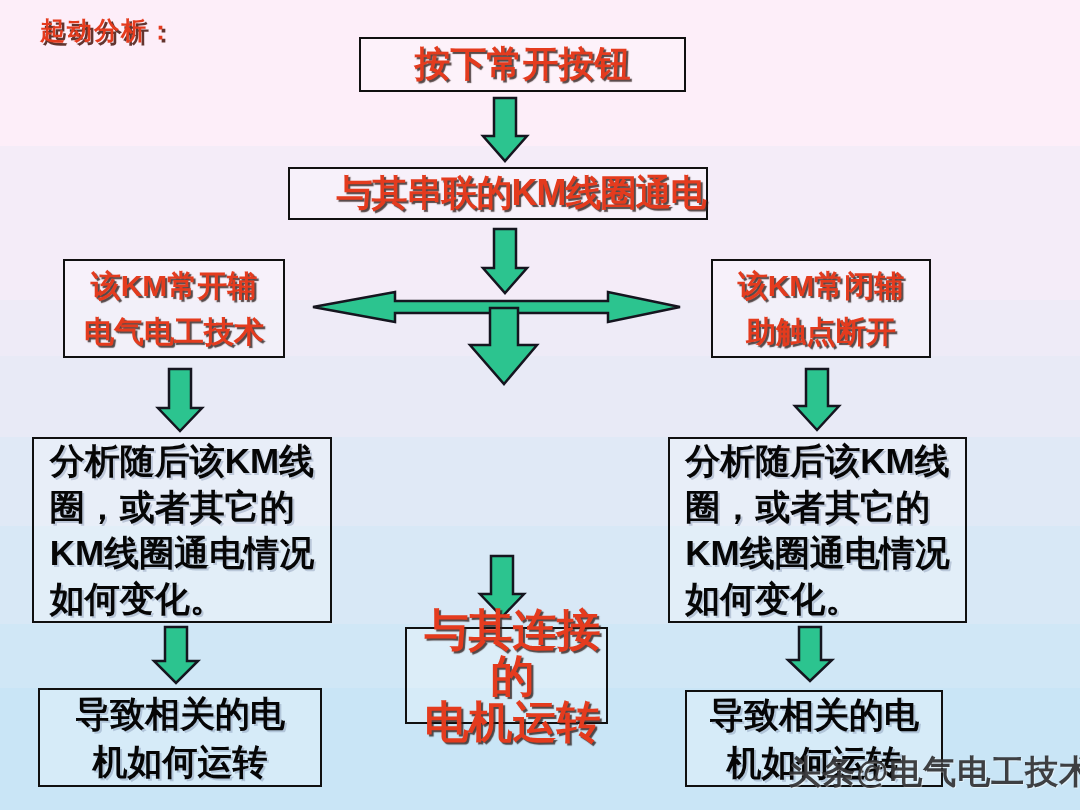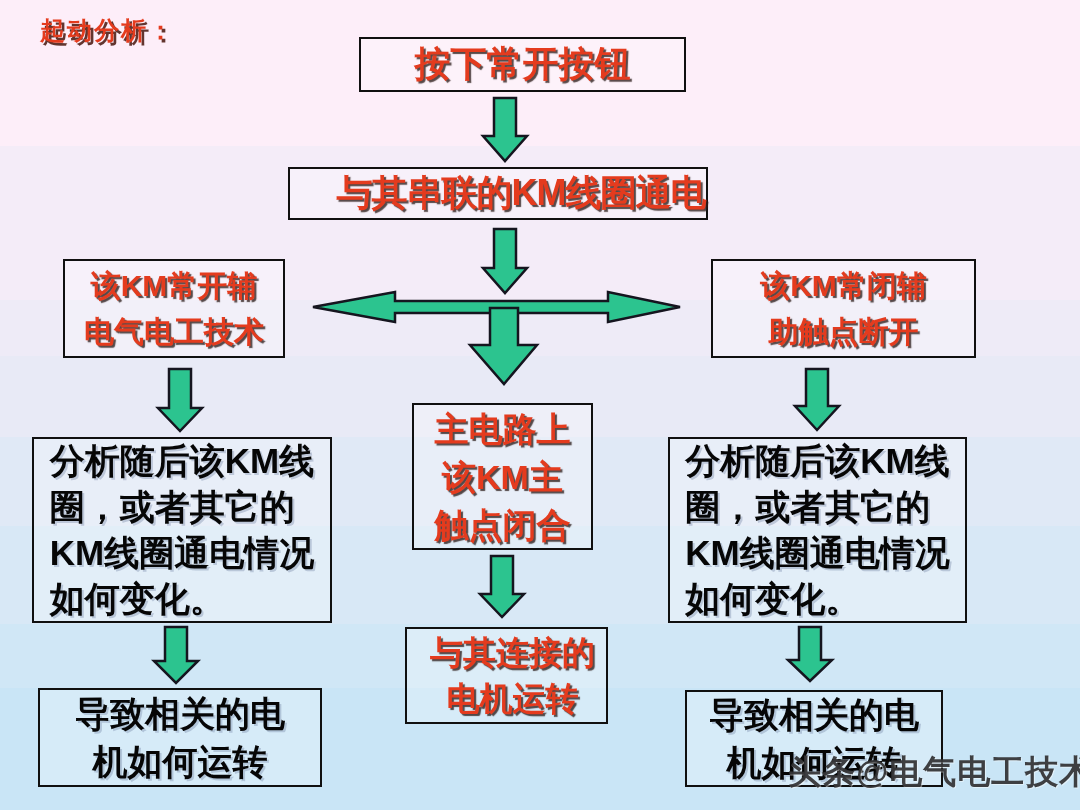--- a/index.html
+++ b/index.html
@@ -45,25 +45,25 @@
   .watermark{
     position:absolute;left:788px;top:750px;
     font-size:33px;font-weight:bold;color:rgba(48,48,50,0.92);
     letter-spacing:1px;white-space:nowrap;
     text-shadow:1px 1px 0 rgba(255,255,255,0.45);
   }
   
   #box-press        {left:343px;top:37px; width:327px;height:55px; font-size:36px;margin-left:16px;}
   #box-series       {left:288px;top:167px;width:420px;height:53px; font-size:36px;letter-spacing:-1px;padding-left:46px;}
   #box-no-aux       {left:63px; top:259px;width:222px;height:99px; font-size:30px;line-height:46px;}
-  #box-nc-aux       {left:711px;top:259px;width:265px;height:99px; font-size:30px;line-height:46px;}
+  #box-nc-aux       {left:711px;top:259px;width:220px;height:99px; font-size:30px;line-height:46px;}
   #box-main-contact {left:412px;top:403px;width:181px;height:147px;font-size:34px;line-height:48px;}
   #box-analyze-left {left:32px; top:437px;width:300px;height:186px;font-size:35px;line-height:46px;text-align:left;}
   #box-analyze-right{left:668px;top:437px;width:299px;height:186px;font-size:35px;line-height:46px;text-align:left;}
-  #box-motor-center {left:405px;top:627px;width:203px;height:97px; font-size:33px;line-height:46px;padding-left:12px;}
+  #box-motor-center {left:405px;top:627px;width:203px;height:97px; font-size:44px;line-height:46px;padding-left:12px;}
   #box-result-left  {left:38px; top:688px;width:284px;height:99px; font-size:35px;line-height:48px;}
   #box-result-right {left:685px;top:690px;width:258px;height:97px; font-size:35px;line-height:48px;}
   #box-analyze-left .node-text,#box-analyze-right .node-text{padding:2px 6px;}
 </style>
 </head>
 <body>
 
 <div class="stage">
 
   <div class="title">起动分析：</div>
@@ -91,25 +91,20 @@
   <div class="node red" id="box-no-aux">
     <span class="node-text">该KM常开辅
 电气电工技术</span>
   </div>
 
   <div class="node red" id="box-nc-aux">
     <span class="node-text">该KM常闭辅
 助触点断开</span>
   </div>
 
-  <div class="node red" id="box-main-contact">
-    <span class="node-text">主电路上
-该KM主
-触点闭合</span>
-  </div>
 
   <div class="node black" id="box-analyze-left">
     <span class="node-text">分析随后该KM线
 圈，或者其它的
 KM线圈通电情况
 如何变化。</span>
   </div>
 
   <div class="node black" id="box-analyze-right">
     <span class="node-text">分析随后该KM线

